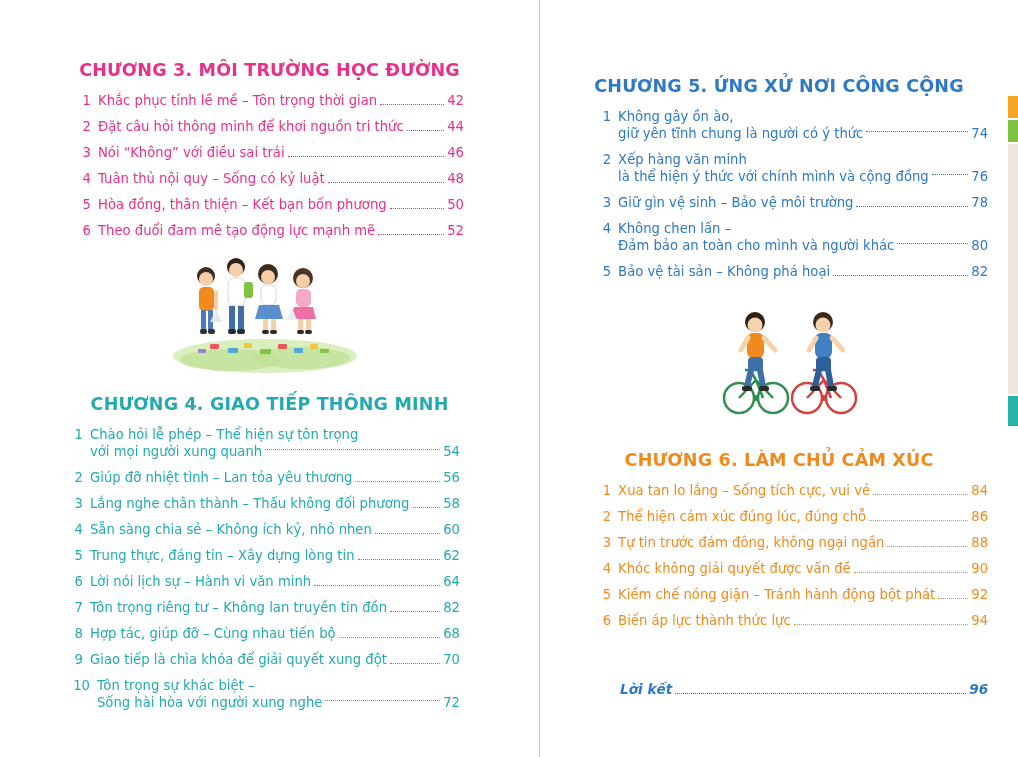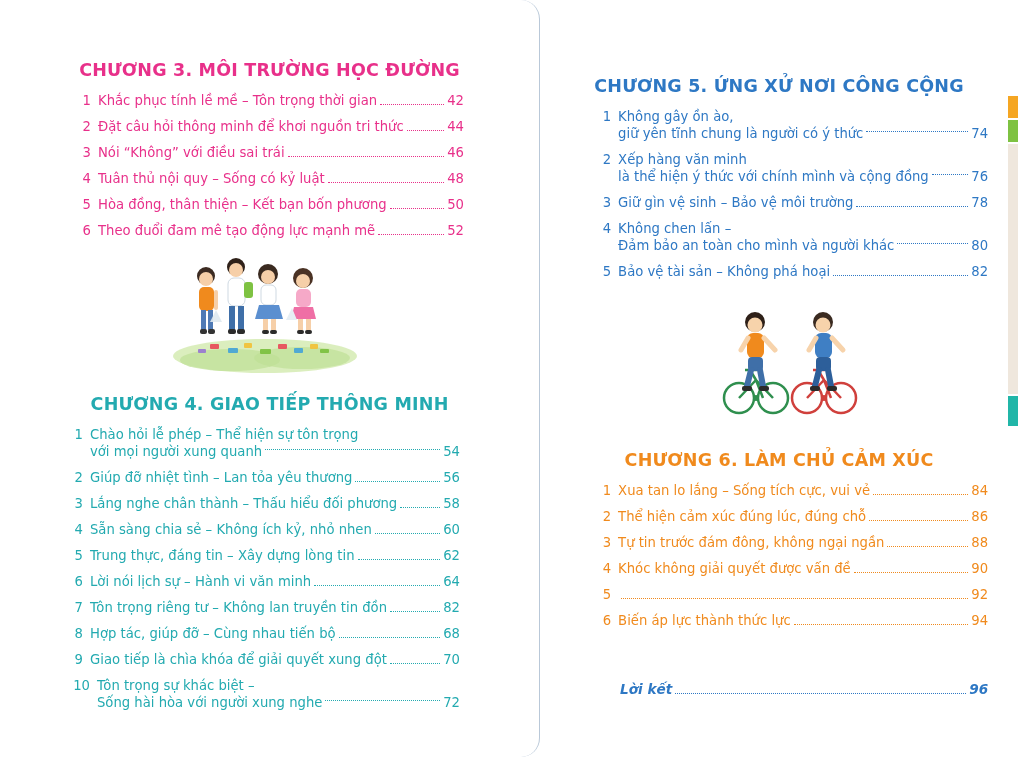--- a/index.html
+++ b/index.html
@@ -20,21 +20,20 @@
     display: flex;
   }
   .col {
     position: relative;
     height: 100%;
     box-sizing: border-box;
   }
   .col-left {
     width: 565px;
     border-right: 1px solid #b9c8d8;
-    border-radius: 19px;
   }
   .col-right {
     width: 500px;
   }
   .edge-tabs {
     position: absolute;
     right: 0;
     top: 96px;
     width: 10px;
     height: 330px;
@@ -292,21 +291,21 @@
               <span class="txt">Giúp đỡ nhiệt tình – Lan tỏa yêu thương</span>
               <span class="dots"></span>
               <span class="pg">56</span>
             </span>
           </span>
         </li>
         <li>
           <span class="num">3</span>
           <span class="entry">
             <span class="line1">
-              <span class="txt">Lắng nghe chân thành – Thấu hiểu đối phương</span>
+              <span class="txt">Lắng nghe chân thành – Thấu không đối phương</span>
               <span class="dots"></span>
               <span class="pg">58</span>
             </span>
           </span>
         </li>
         <li>
           <span class="num">4</span>
           <span class="entry">
             <span class="line1">
               <span class="txt">Sẵn sàng chia sẻ – Không ích kỷ, nhỏ nhen</span>
@@ -539,20 +538,21 @@
               <span class="txt">Khóc không giải quyết được vấn đề</span>
               <span class="dots"></span>
               <span class="pg">90</span>
             </span>
           </span>
         </li>
         <li>
           <span class="num">5</span>
           <span class="entry">
             <span class="line1">
+              <span class="txt">Kiềm chế nóng giận – Tránh hành động bột phát</span>
               <span class="dots"></span>
               <span class="pg">92</span>
             </span>
           </span>
         </li>
         <li>
           <span class="num">6</span>
           <span class="entry">
             <span class="line1">
               <span class="txt">Biến áp lực thành thức lực</span>

